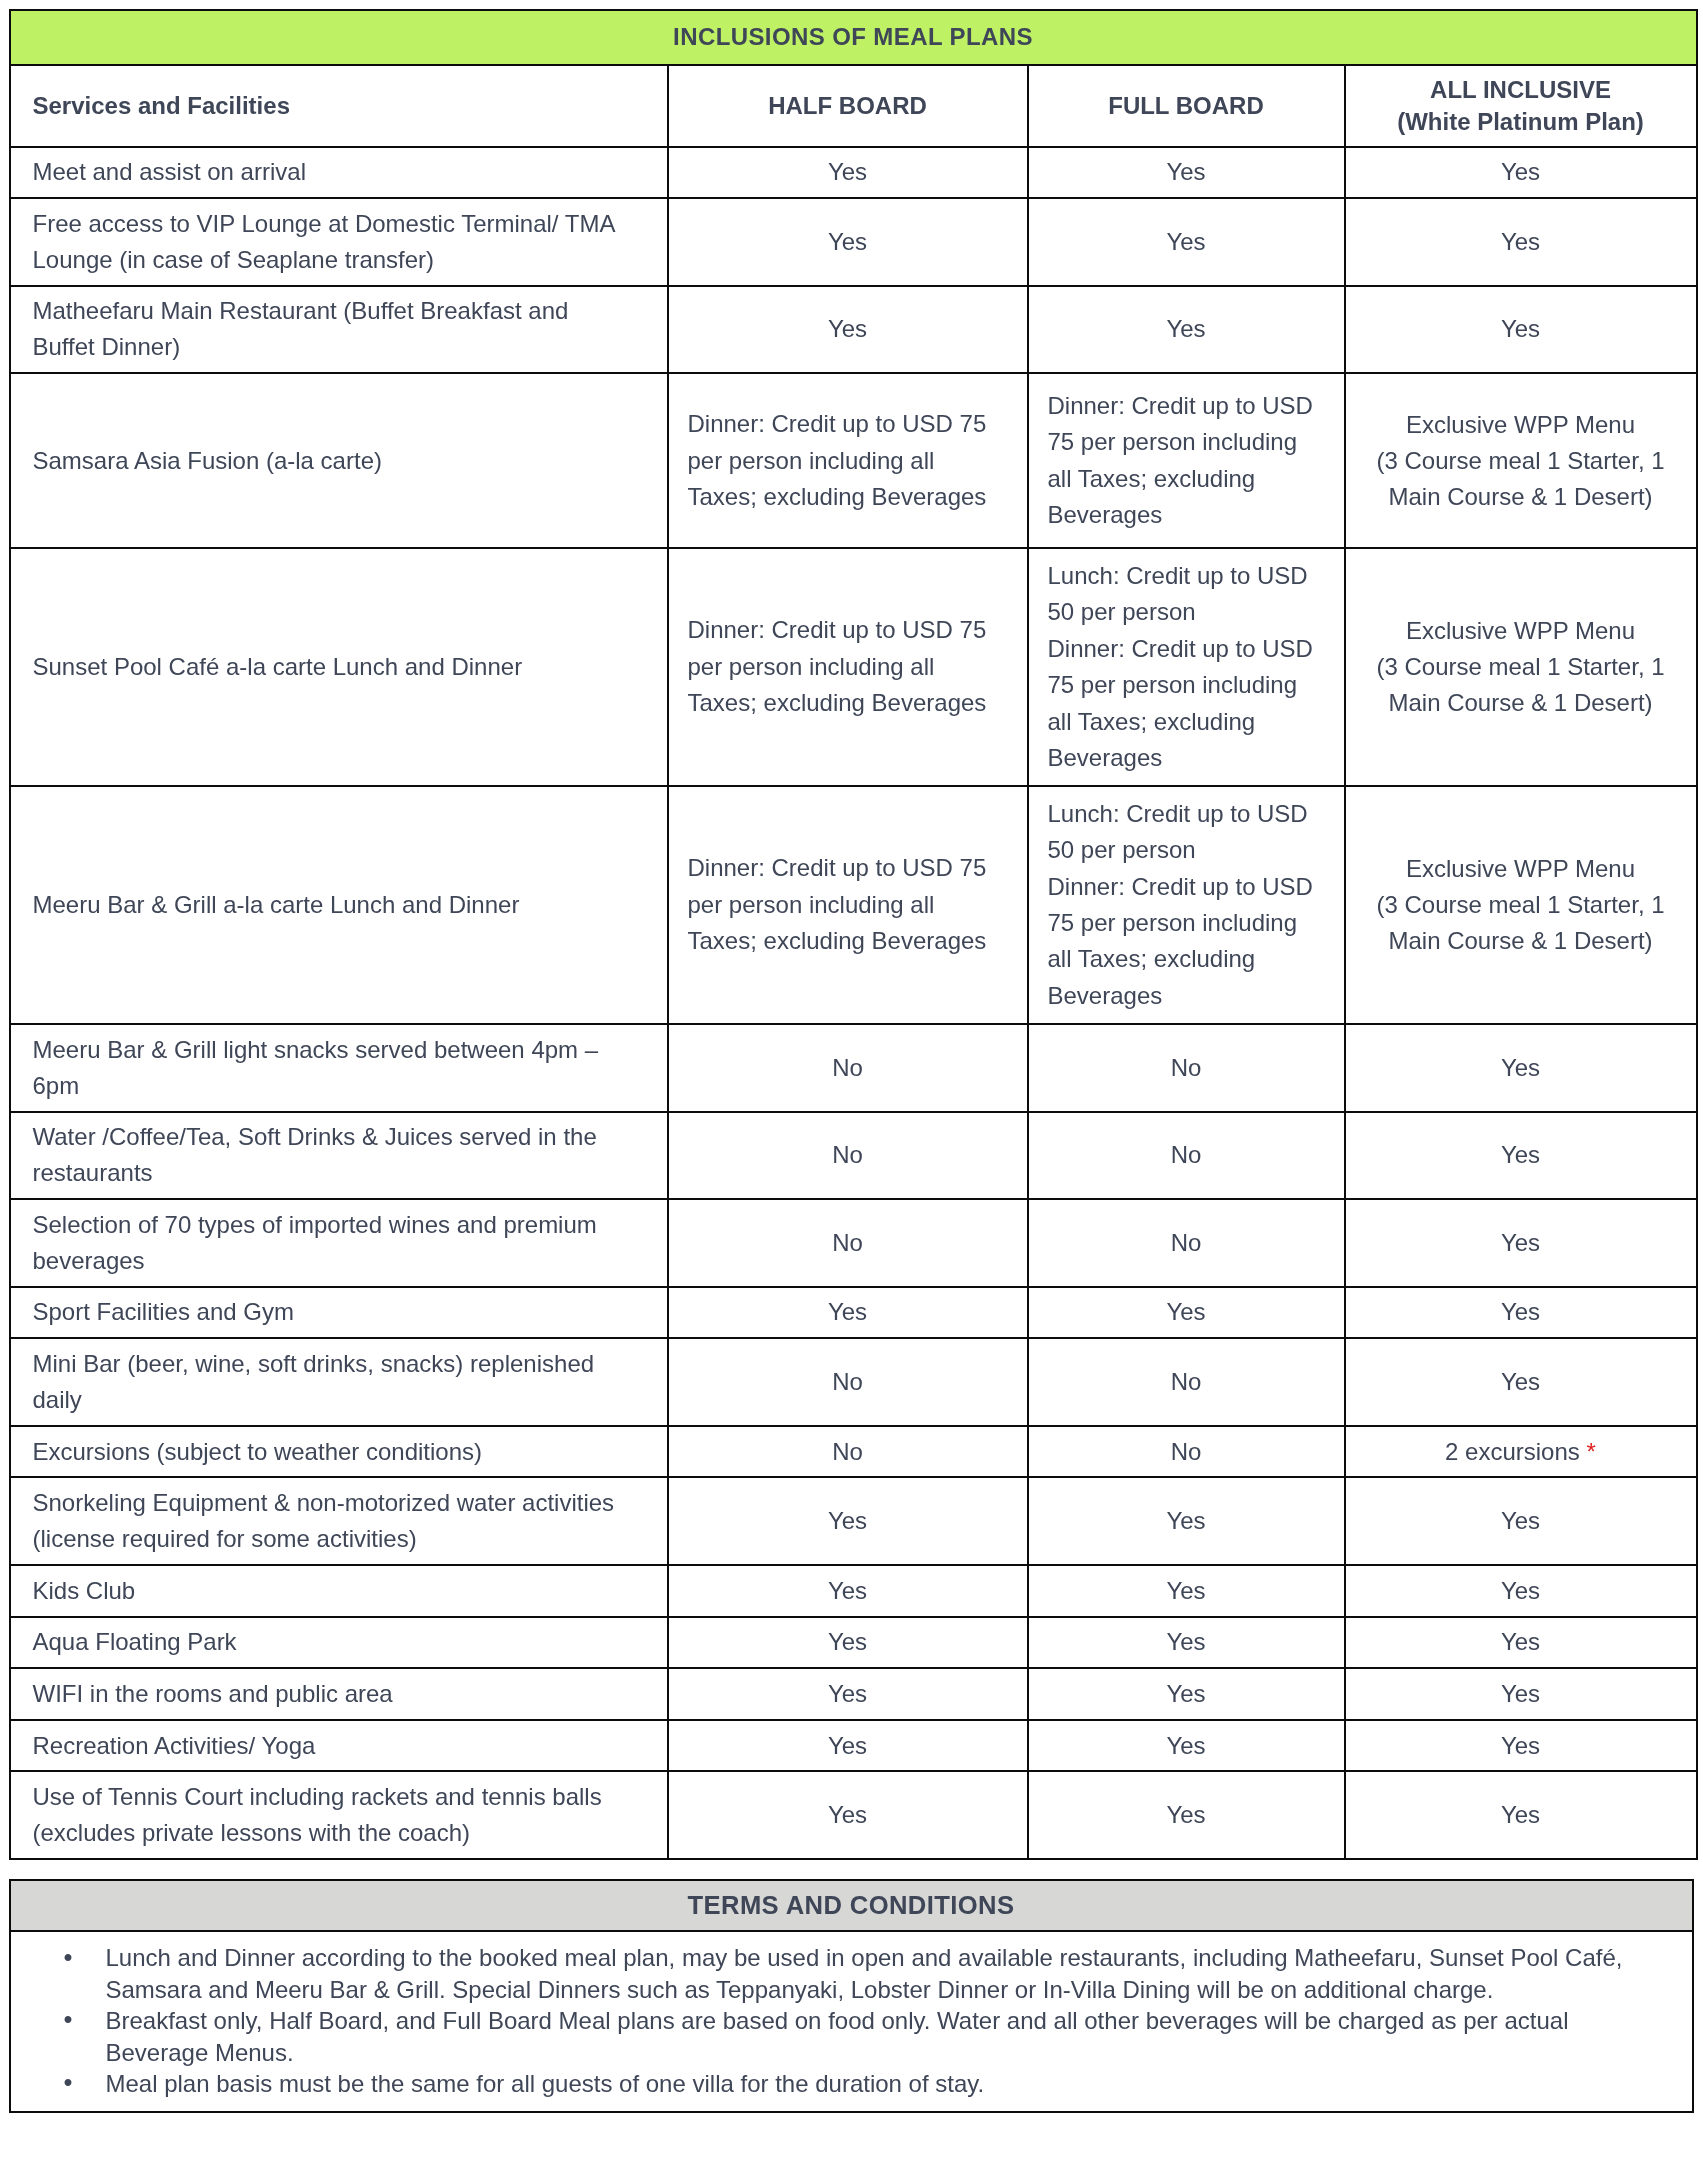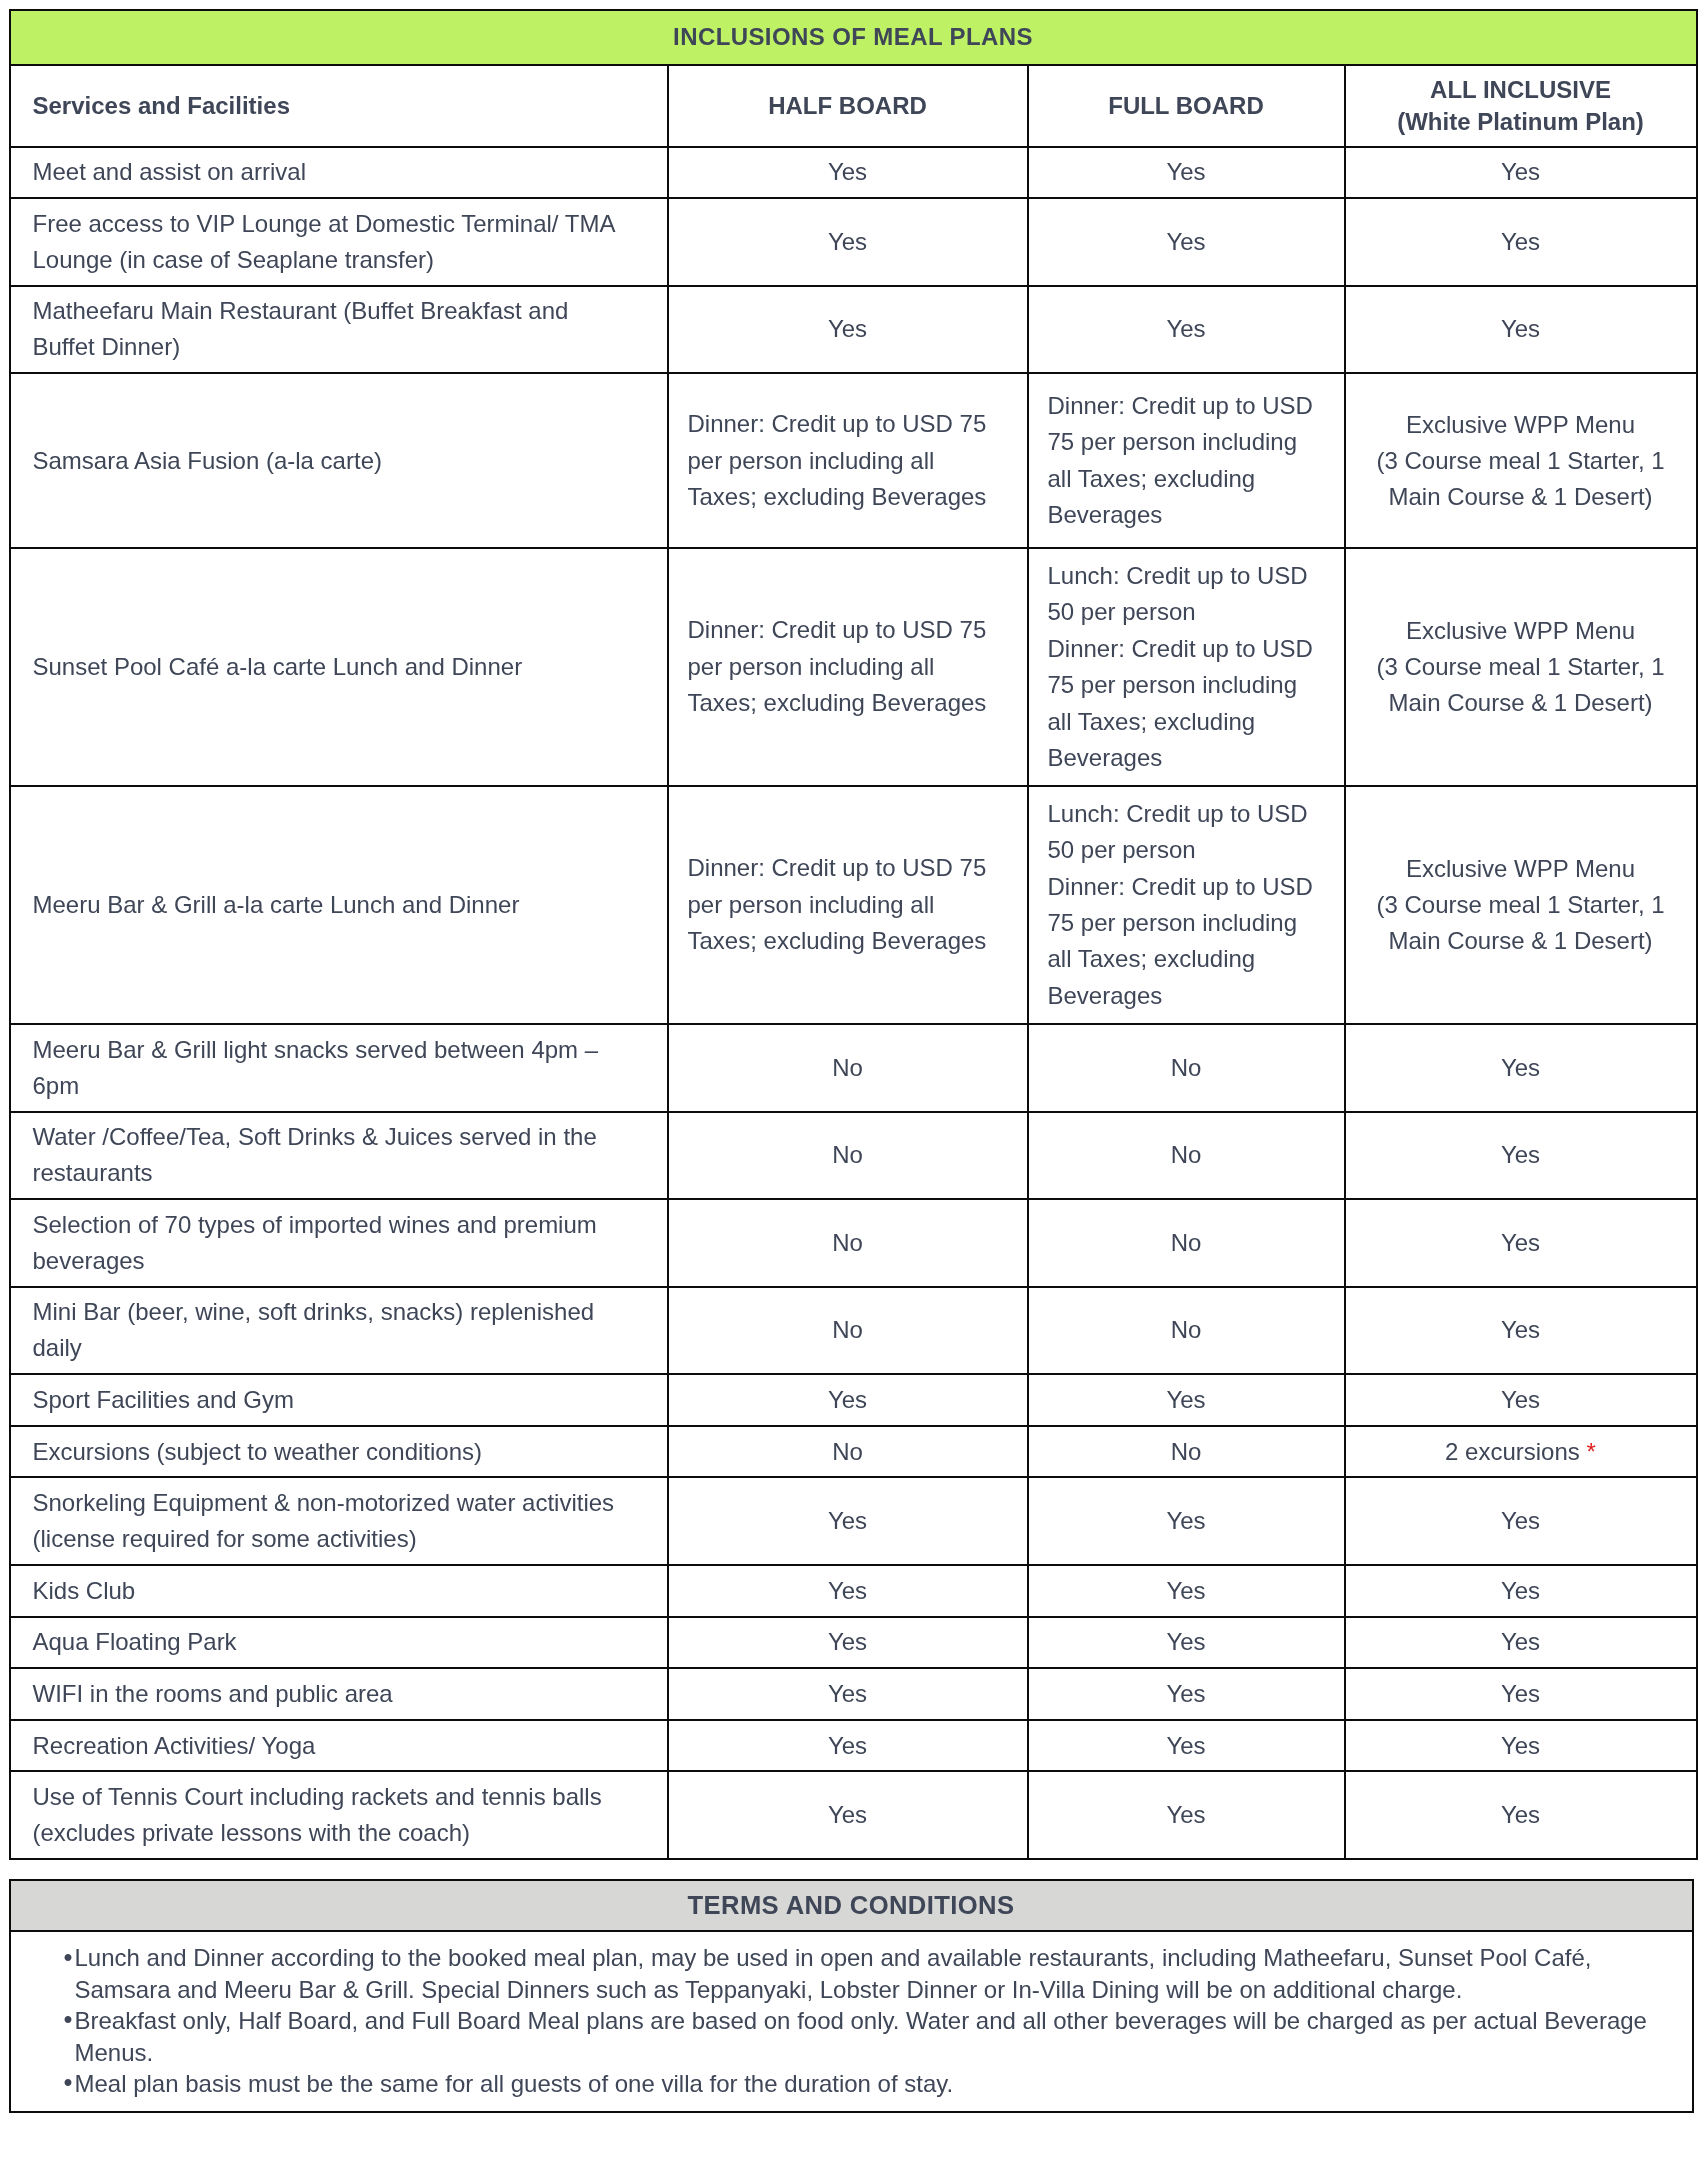--- a/index.html
+++ b/index.html
@@ -68,21 +68,21 @@
     border-bottom: 2.6px solid #0c0c0c;
     letter-spacing: 0.4px;
   }
   .terms ul {
     list-style: none;
     margin: 10.2px 0 12px 0;
     padding: 0 43px 0 0;
   }
   .terms li {
     position: relative;
-    padding-left: 64px;
+    padding-left: 95px;
     font-size: 24px;
     line-height: 1.31;
     color: #3e4657;
   }
   .terms li::before {
     content: "\2022";
     position: absolute;
     left: 53px;
     top: -1.7px;
     font-size: 25.6px;
@@ -189,31 +189,31 @@
       <td class="val">No</td>
       <td class="val">Yes</td>
     </tr>
     <tr style="height:73px">
       <td class="svc">Selection of 70 types of imported wines and premium
 beverages</td>
       <td class="val">No</td>
       <td class="val">No</td>
       <td class="val">Yes</td>
     </tr>
+    <tr style="height:48px">
+      <td class="svc">Sport Facilities and Gym</td>
+      <td class="val">Yes</td>
+      <td class="val">Yes</td>
+      <td class="val">Yes</td>
+    </tr>
     <tr style="height:73px">
       <td class="svc">Mini Bar (beer, wine, soft drinks, snacks) replenished
 daily</td>
       <td class="val">No</td>
       <td class="val">No</td>
-      <td class="val">Yes</td>
-    </tr>
-    <tr style="height:48px">
-      <td class="svc">Sport Facilities and Gym</td>
-      <td class="val">Yes</td>
-      <td class="val">Yes</td>
       <td class="val">Yes</td>
     </tr>
     <tr style="height:48px">
       <td class="svc">Excursions (subject to weather conditions)</td>
       <td class="val">No</td>
       <td class="val">No</td>
       <td class="val"><span>2 excursions</span><span class="red">*</span></td>
     </tr>
     <tr style="height:78px">
       <td class="svc">Snorkeling Equipment &amp; non-motorized water activities

